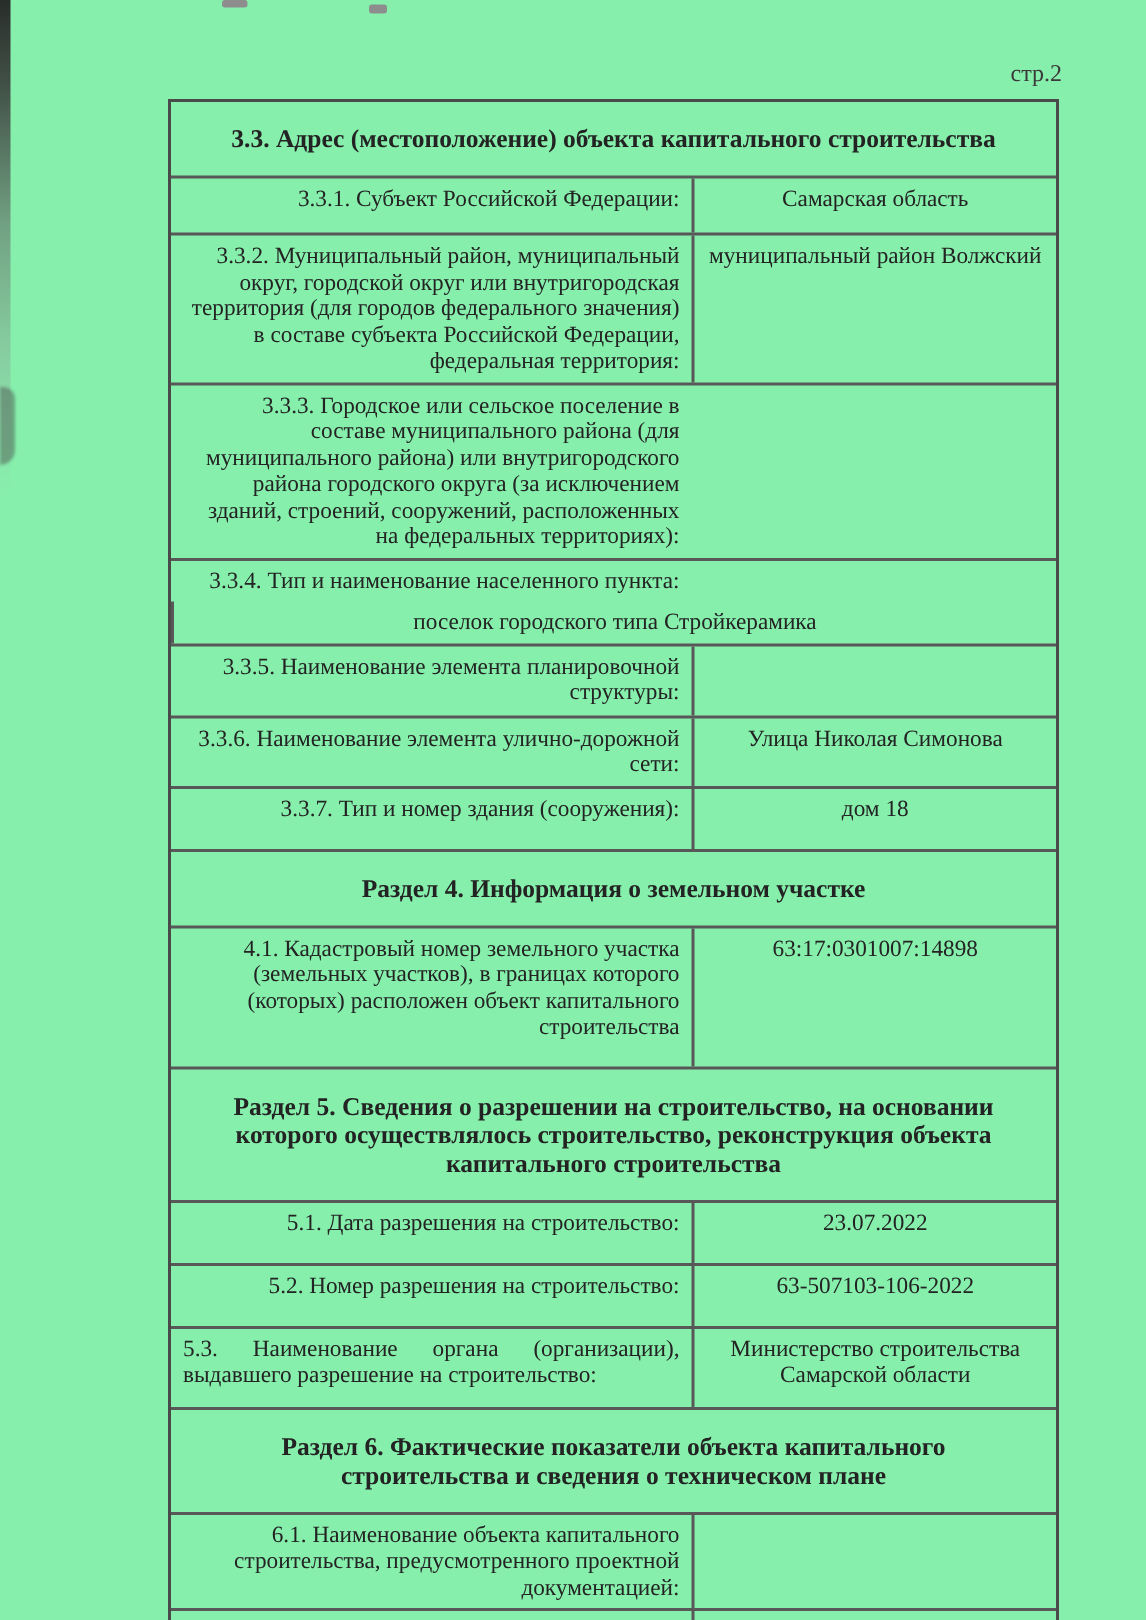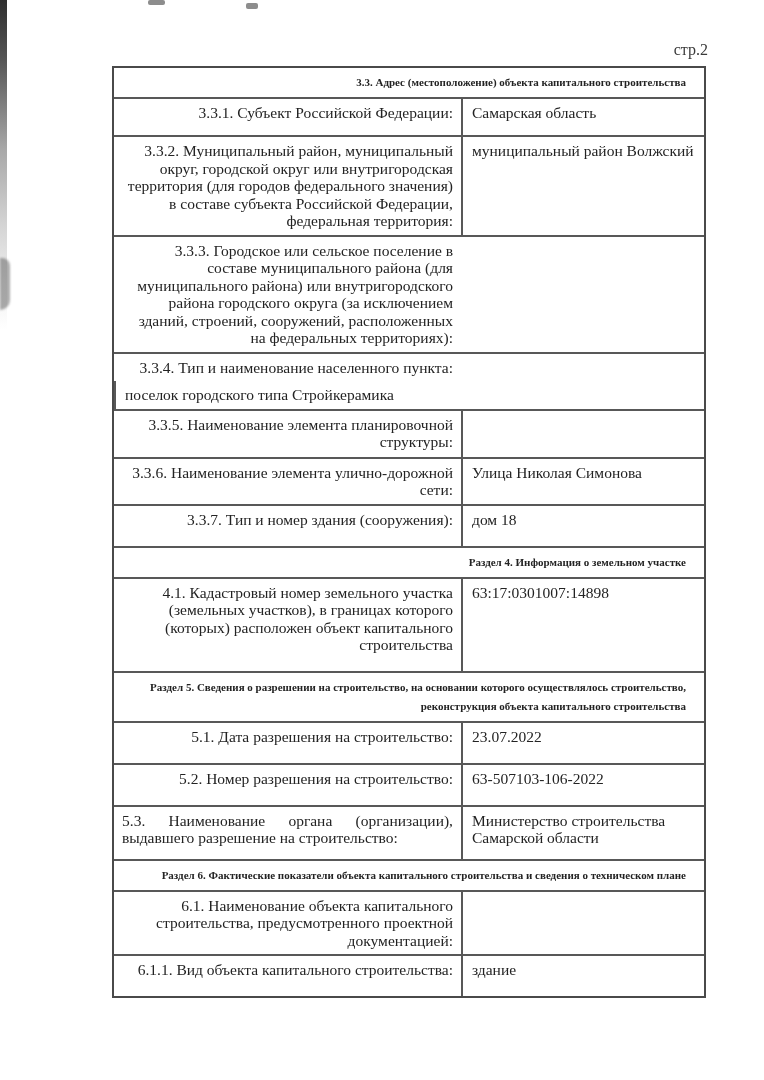--- a/index.html
+++ b/index.html
@@ -2,21 +2,21 @@
 <html lang="ru"><head>
 <meta charset="utf-8">
 <style>
   html, body { margin: 0; padding: 0; }
   body { background: #e8e8e8; }
   .page {
     position: relative;
     width: 764px;
     height: 1080px;
     margin: 0 auto;
-    background: #ffffff;
+    background: #86efac;
     overflow: hidden;
     font-family: "Liberation Serif", "DejaVu Serif", serif;
     color: #232323;
   }
   
   .edge-shadow {
     position: absolute; left: 0; top: 0; width: 7px; height: 330px;
     background: linear-gradient(to bottom,
       rgba(35,35,35,.95) 0%, rgba(55,55,55,.85) 18%,
       rgba(95,95,95,.55) 45%, rgba(130,130,130,.35) 68%,
@@ -44,26 +44,26 @@
     box-sizing: border-box;
     font-size: 15.5px;
     line-height: 17.5px;
   }
   .trow { display: flex; align-items: stretch; }
   .trow + .trow { border-top: 2px solid #585858; }
   .cell { padding: 5px 8px; box-sizing: border-box; }
   .cell-left { width: 347px; flex: none; text-align: right; }
   .cell-right {
     flex: 1; border-left: 2px solid #585858;
-    text-align: left; padding-left: 9px; padding-right: 9px;
+    text-align: center; padding-left: 9px; padding-right: 9px;
   }
   .cell-justify { text-align: justify; }
   .section-cell {
-    width: 100%; text-align: right; font-weight: bold;
-    padding: 5px 18px; line-height: 19px; font-size: 11px;
+    width: 100%; text-align: center; font-weight: bold;
+    padding: 15px 18px; line-height: 19px; font-size: 17px;
   }
   .h36 { min-height: 36px; } .h40 { min-height: 40px; }
   .h46 { min-height: 46px; } .h50 { min-height: 50px; flex-direction: column; }
   .h52 { min-height: 52px; } .h92 { min-height: 92px; }
 </style>
 </head>
 <body>
 
 <div class="page">
 

